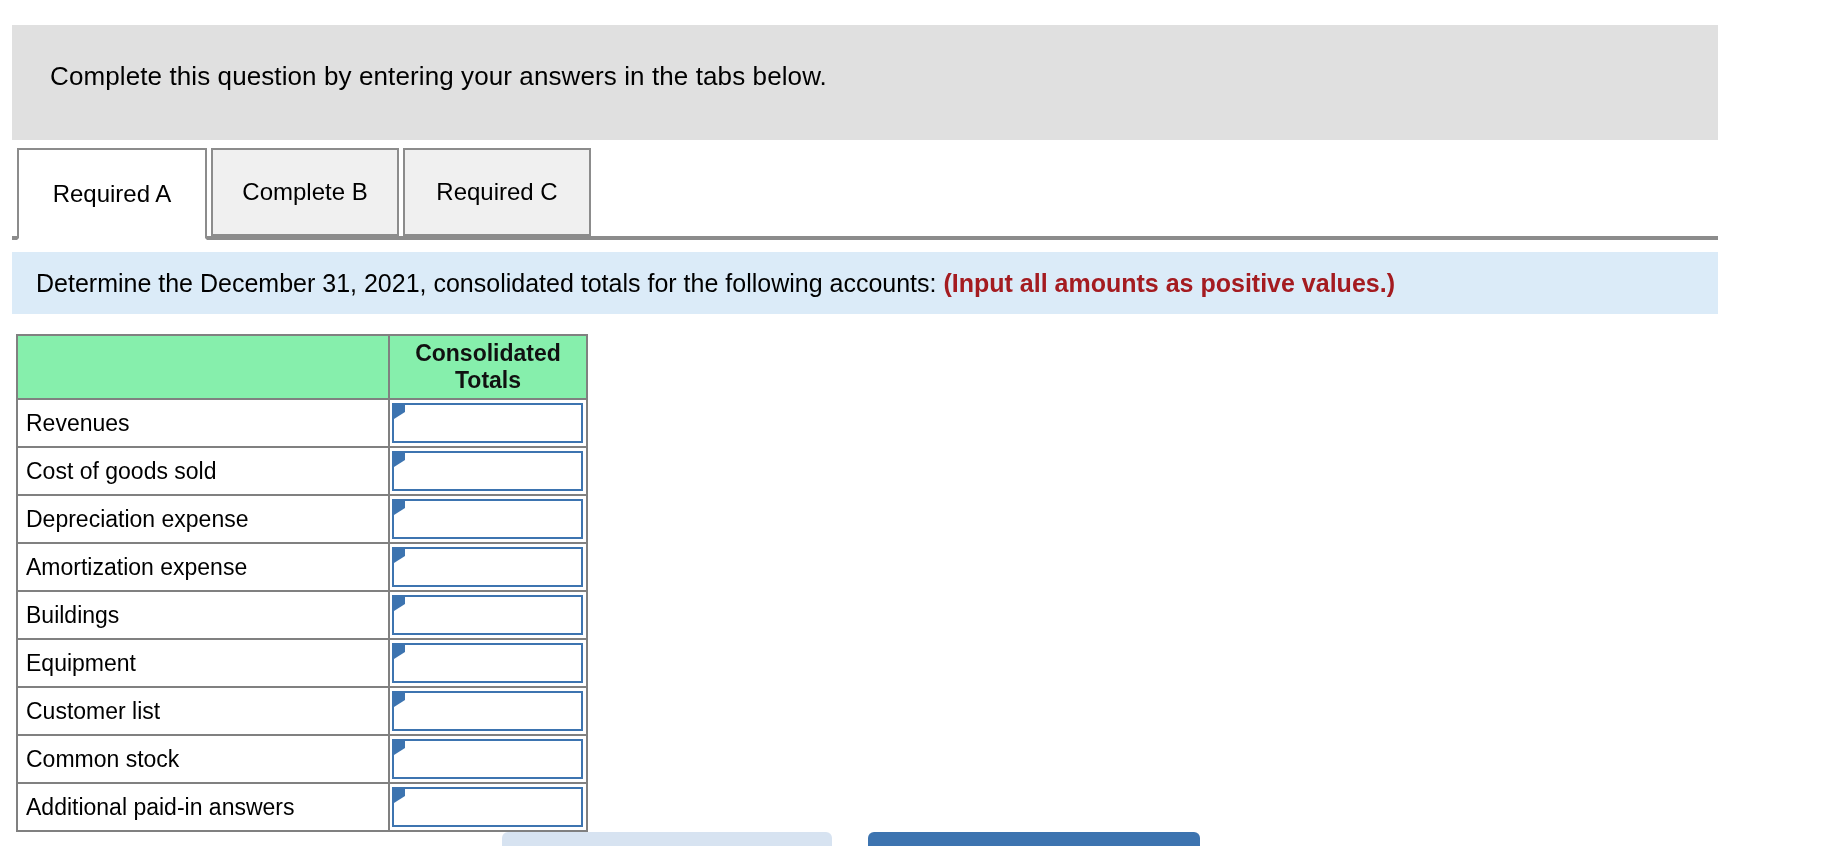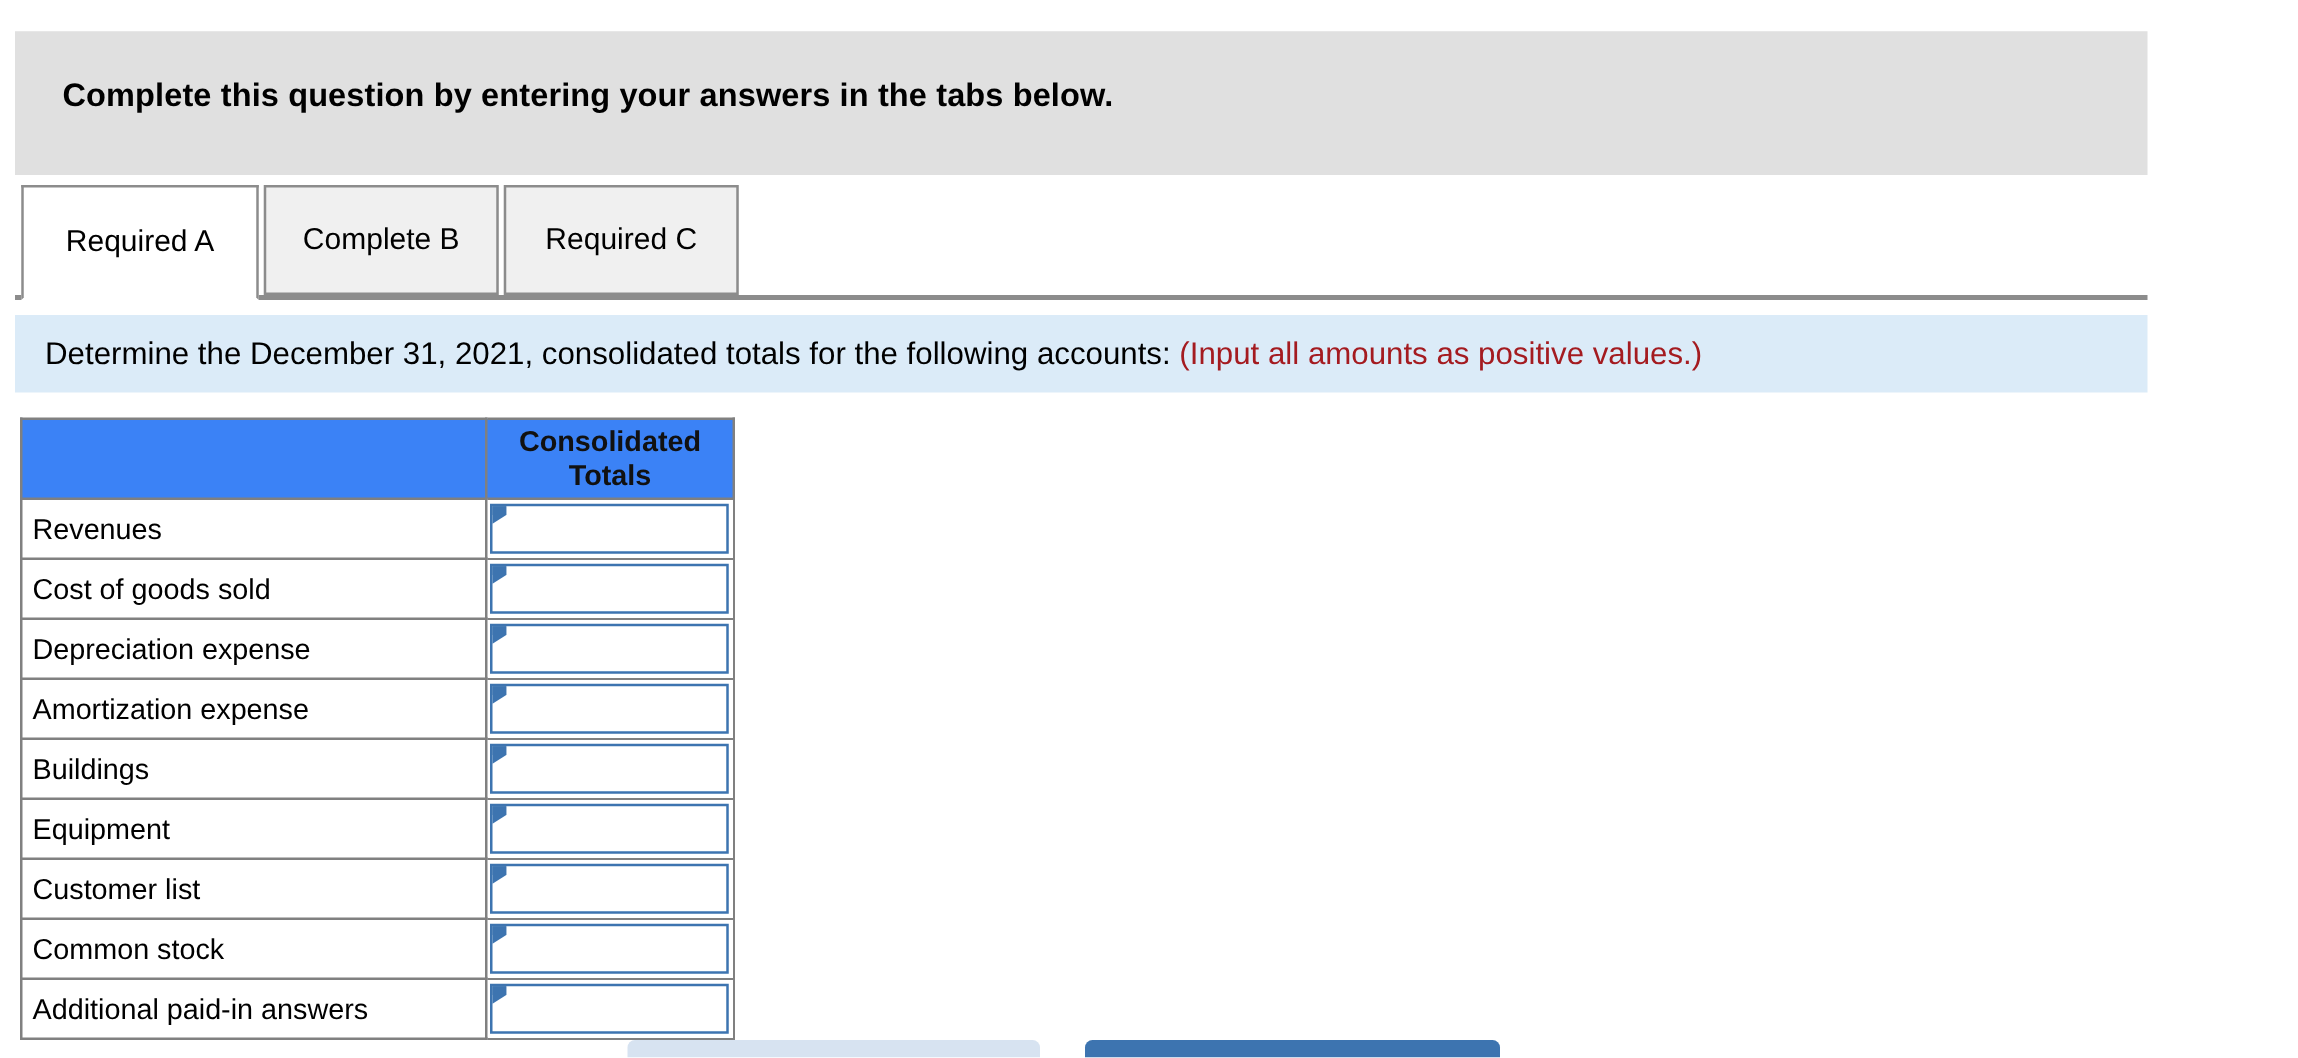--- a/index.html
+++ b/index.html
@@ -26,21 +26,21 @@
     width: 1706px;
     height: 115px;
     background: #e0e0e0;
     box-sizing: border-box;
   }
   .question-banner-text {
     position: absolute;
     left: 38px;
     top: 36px;
     font-size: 26px;
-    font-weight: bold;
+    font-weight: normal;
     letter-spacing: 0.1px;
     color: #000;
     white-space: nowrap;
   }
 
   
   .tab-strip {
     position: absolute;
     left: 0px;
     top: 148px;
@@ -98,20 +98,21 @@
   .instruction-text {
     position: absolute;
     left: 24px;
     top: 14px;
     font-size: 25px;
     white-space: nowrap;
     line-height: 34px;
   }
   .instruction-note {
     color: #a41b20;
+    font-weight: bold;
   }
 
   
   .answer-table {
     position: absolute;
     left: 16px;
     top: 334px;
     width: 570px;
     border-collapse: collapse;
     table-layout: fixed;
@@ -121,21 +122,21 @@
 
   .answer-table th,
   .answer-table td {
     border: 2px solid #808080;
     padding: 0;
     margin: 0;
     vertical-align: middle;
   }
 
   .answer-table thead th {
-    background: #3b82f6;
+    background: #86efac;
     height: 62px;
     font-size: 23px;
     font-weight: bold;
     color: #111;
     line-height: 27px;
   }
   .answer-table thead th.head-blank { }
   .answer-table thead th.head-value { text-align: center; padding: 0 4px; }
 
   .answer-table tbody td.row-label {

